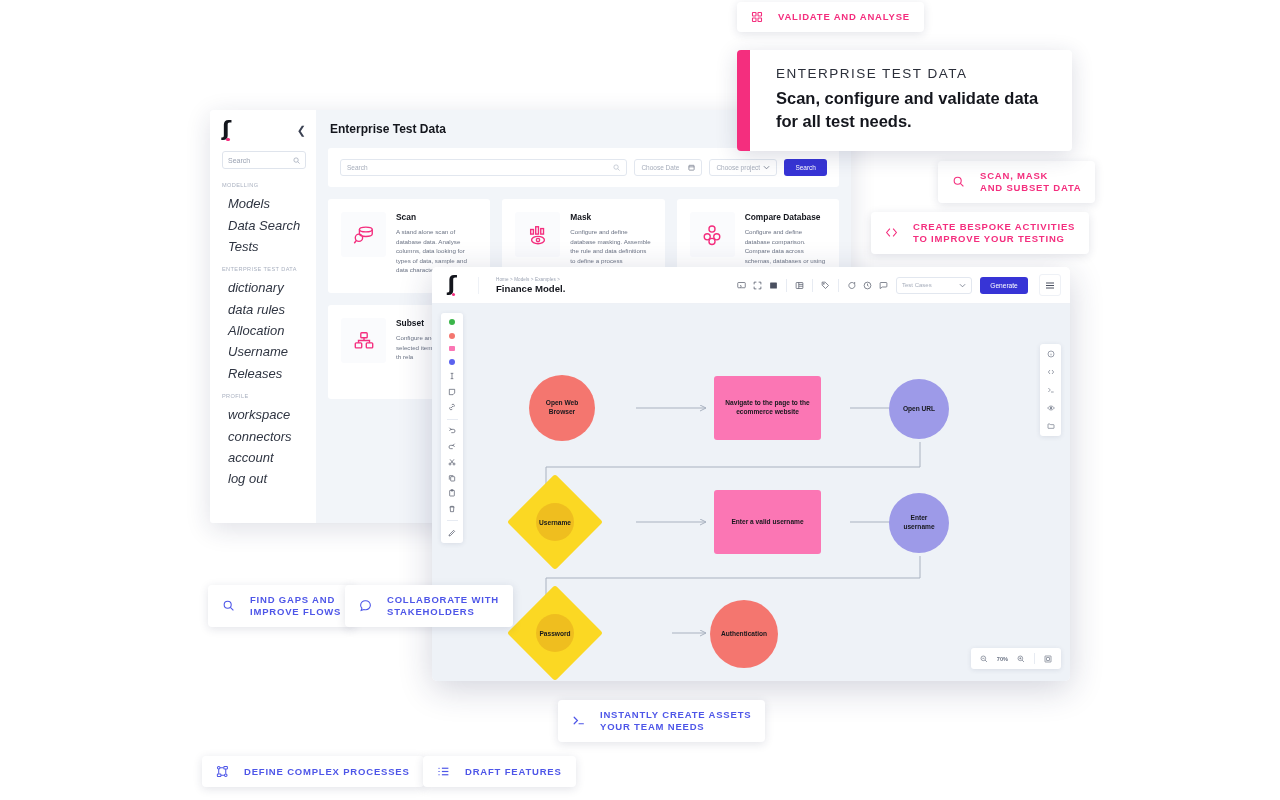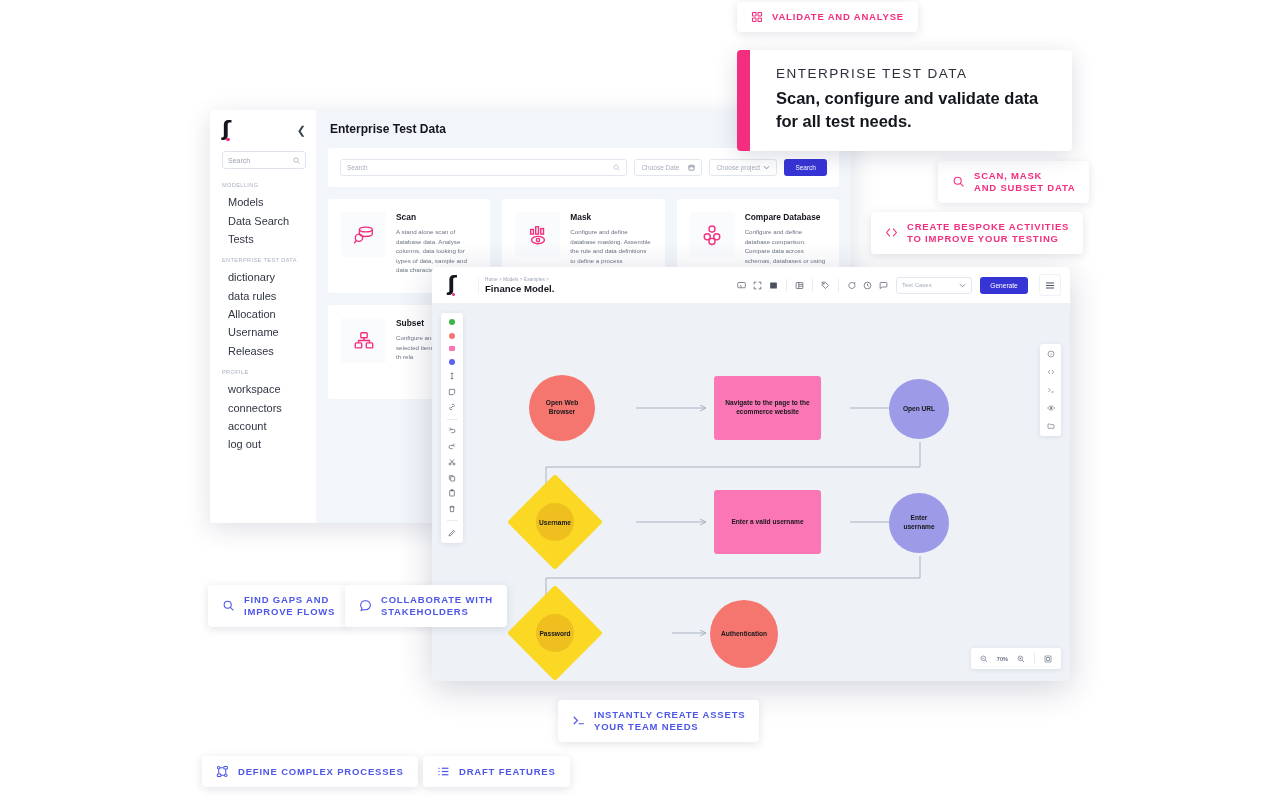--- a/index.html
+++ b/index.html
@@ -12,21 +12,21 @@
   #stage { position: relative; width: 1280px; height: 800px; }
 
   
   .pill {
     position: absolute;
     background: #ffffff;
     border-radius: 4px;
     box-shadow: 0 2px 10px rgba(30,35,80,.13);
     display: flex;
     align-items: center;
-    gap: 9px;
+    gap: 15px;
     padding: 9px 14px;
     white-space: nowrap;
   }
   .pill .plabel {
     font-size: 9.5px;
     font-weight: bold;
     letter-spacing: .085em;
     line-height: 1.25;
     text-transform: uppercase;
   }
@@ -87,21 +87,21 @@
   }
   .logo-mark .dot { position: absolute; left: 4px; bottom: -1px; width: 3.5px; height: 3.5px; border-radius: 50%; background: #f42e7e; }
   .chev { color: #3b4152; font-size: 11px; }
   #etd .sbsearch {
     border: 1px solid #dfe4ec; border-radius: 3px;
     height: 18px; display: flex; align-items: center;
     padding: 0 5px; justify-content: space-between; margin-bottom: 13px;
   }
   #etd .sbsearch span { font-size: 7px; color: #9aa2b2; }
   #etd .sgroup { font-size: 5.6px; letter-spacing: .07em; color: #aab1c0; text-transform: uppercase; margin: 9px 0 5px 0; }
-  #etd .sitem { font-size: 11px; color: #2f3542; padding: 3.2px 0 3.2px 6px; }
+  #etd .sitem { font-size: 13px; color: #2f3542; padding: 3.2px 0 3.2px 6px; font-style: italic; }
 
   #etd .main { flex: 1; padding: 10px 12px; overflow: hidden; }
   #etd .etitle { font-size: 12px; font-weight: bold; color: #14161d; margin: 2px 0 12px 2px; }
   #etd .searchbar {
     background: #fff; border-radius: 3px; padding: 11px 12px;
     display: flex; gap: 7px; align-items: center; margin-bottom: 12px;
   }
   #etd .sfield { flex: 1; border: 1px solid #e2e7ef; border-radius: 3px; height: 17px; display: flex; align-items: center; justify-content: space-between; padding: 0 6px; }
   #etd .sfield span, #etd .sselect span { font-size: 6.5px; color: #a6adbb; }
   #etd .sselect { width: 68px; border: 1px solid #e2e7ef; border-radius: 3px; height: 17px; display: flex; align-items: center; justify-content: space-between; padding: 0 6px; }
@@ -118,21 +118,21 @@
     position: absolute;
     left: 432px; top: 267px;
     width: 638px; height: 414px;
     background: #ffffff;
     border-radius: 5px;
     box-shadow: 0 8px 34px rgba(30,35,80,.20);
     overflow: hidden;
   }
   #mod .topbar { height: 37px; background: #fff; display: flex; align-items: center; padding: 0 9px; gap: 9px; border-bottom: 1px solid #eef1f6; }
   #mod .mlogo { width: 28px; display: flex; justify-content: center; }
-  #mod .crumbwrap { padding-left: 6px; border-left: 1px solid #eef1f6; }
+  #mod .crumbwrap { padding-left: 17px; border-left: 1px solid #eef1f6; }
   #mod .crumb { font-size: 4.6px; color: #9aa2b2; letter-spacing: .02em; }
   #mod .mtitle { font-size: 9.6px; font-weight: bold; color: #14161d; margin-top: 1px; }
   #mod .ttools { margin-left: auto; display: flex; align-items: center; gap: 8px; }
   #mod .tgrp { display: flex; align-items: center; gap: 7px; }
   #mod .tsep { width: 1px; height: 13px; background: #e7ebf2; }
   #mod .tdd { width: 76px; height: 17px; border: 1px solid #e2e7ef; border-radius: 3px; display: flex; align-items: center; justify-content: space-between; padding: 0 5px; }
   #mod .tdd span { font-size: 6px; color: #a6adbb; }
   #mod .gen { background: #3734d6; color: #fff; font-size: 6.6px; border-radius: 3px; height: 17px; width: 48px; display: flex; align-items: center; justify-content: center; }
   #mod .burger { width: 22px; height: 22px; border: 1px solid #eef1f6; border-radius: 3px; display: flex; align-items: center; justify-content: center; margin-left: 3px; }
 

